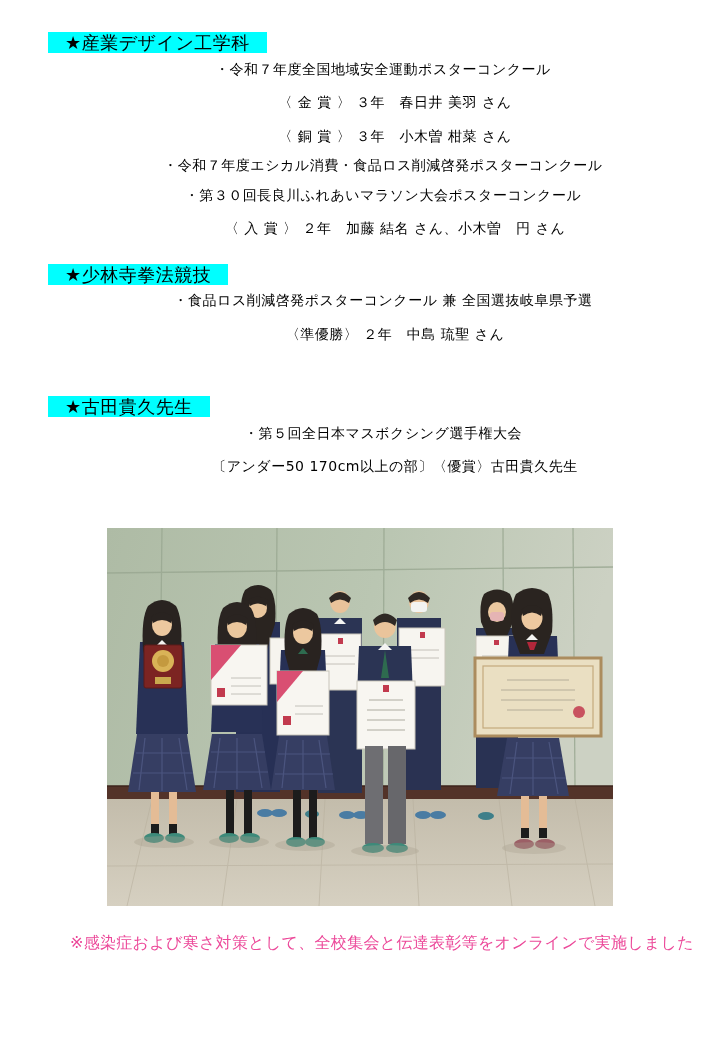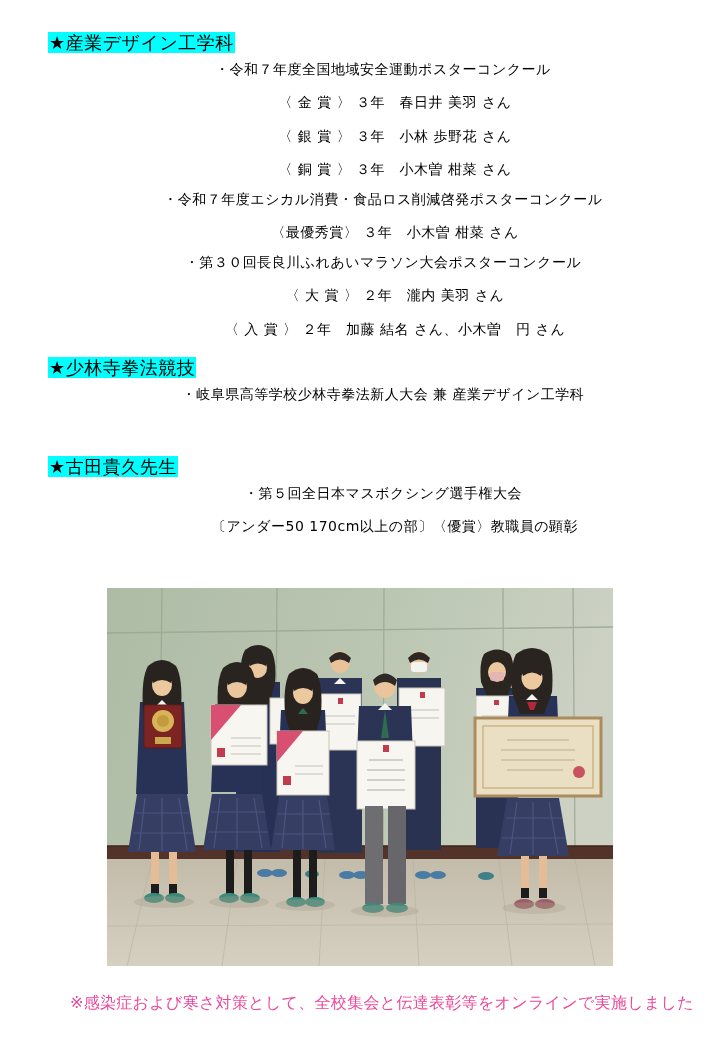--- a/index.html
+++ b/index.html
@@ -4,56 +4,54 @@
 <style>
   html,body{margin:0;padding:0;}
   body{
     width:720px;height:1040px;background:#ffffff;position:relative;
     font-family:"DejaVu Sans","Liberation Sans",sans-serif;
     color:#000;overflow:hidden;
   }
   .content{position:absolute;left:48px;top:30px;width:648px;}
   .line{font-size:14px;line-height:25.5px;letter-spacing:.5px;white-space:pre;text-align:center;}
   .heading-line{line-height:25.5px;}
-  .hl{background:#00ffff;font-size:18px;letter-spacing:.5px;padding:0 1px;}
+  .hl{background:#00ffff;font-size:18px;letter-spacing:.5px;padding:0 17px;}
   .indent1{padding-left:22px;}
   .indent2{padding-left:46px;margin-top:8px;}
   .mt-blank{margin-top:4px;}
-  .mt-sec{margin-top:13px;}
+  .mt-sec{margin-top:20px;}
   .mt-big{margin-top:47px;}
   .photo-wrap{margin-top:48px;margin-left:59px;width:506px;height:378px;line-height:0;}
   .footnote{
     margin-top:27px;margin-left:22px;font-size:16px;letter-spacing:.3px;
     color:#ec4899;white-space:pre;
   }
 </style>
 </head>
 <body>
 
 <div class="content">
 
   <div class="heading-line"><span class="hl">★産業デザイン工学科</span></div>
   <div class="line indent1">・令和７年度全国地域安全運動ポスターコンクール</div>
   <div class="line indent2">〈 金 賞 〉 ３年　春日井 美羽 さん</div>
-  <div class="line indent2">〈 銀 賞 〉 ３年　小林 歩野花 さん</div>
   <div class="line indent2">〈 銅 賞 〉 ３年　小木曽 柑菜 さん</div>
 
   <div class="line indent1 mt-blank">・令和７年度エシカル消費・食品ロス削減啓発ポスターコンクール</div>
-  <div class="line indent2">〈最優秀賞〉 ３年　小木曽 柑菜 さん</div>
 
   <div class="line indent1 mt-blank">・第３０回長良川ふれあいマラソン大会ポスターコンクール</div>
-  <div class="line indent2">〈 大 賞 〉 ２年　瀧内 美羽 さん</div>
   <div class="line indent2">〈 入 賞 〉 ２年　加藤 結名 さん、小木曽　円 さん</div>
 
   <div class="heading-line mt-sec"><span class="hl">★少林寺拳法競技</span></div>
-  <div class="line indent1">・岐阜県高等学校少林寺拳法新人大会 兼 産業デザイン工学科</div>
+  <div class="line indent1">・食品ロス削減啓発ポスターコンクール 兼 全国選抜岐阜県予選</div>
+  <div class="line indent2">〈準優勝〉 ２年　中島 琉聖 さん</div>
 
   <div class="heading-line mt-big"><span class="hl">★古田貴久先生</span></div>
   <div class="line indent1">・第５回全日本マスボクシング選手権大会</div>
-  <div class="line indent2">〔アンダー50 170cm以上の部〕〈優賞〉教職員の顕彰</div>
+  <div class="line indent2">〔アンダー50 170cm以上の部〕〈優賞〉古田貴久先生</div>
 
   <div class="photo-wrap">
     <svg viewBox="0 0 506 378" width="506" height="378" role="img" aria-label="受賞した生徒９名が賞状・盾を持って並ぶ集合写真（体育館前の緑の壁の前）">
       <defs>
         <linearGradient id="wallg" x1="0" y1="0" x2="1" y2="0.15">
           <stop offset="0" stop-color="#aebba5"></stop>
           <stop offset="0.55" stop-color="#bac6b2"></stop>
           <stop offset="1" stop-color="#ccd1c3"></stop>
         </linearGradient>
         <linearGradient id="floorg" x1="0" y1="0" x2="0" y2="1">

